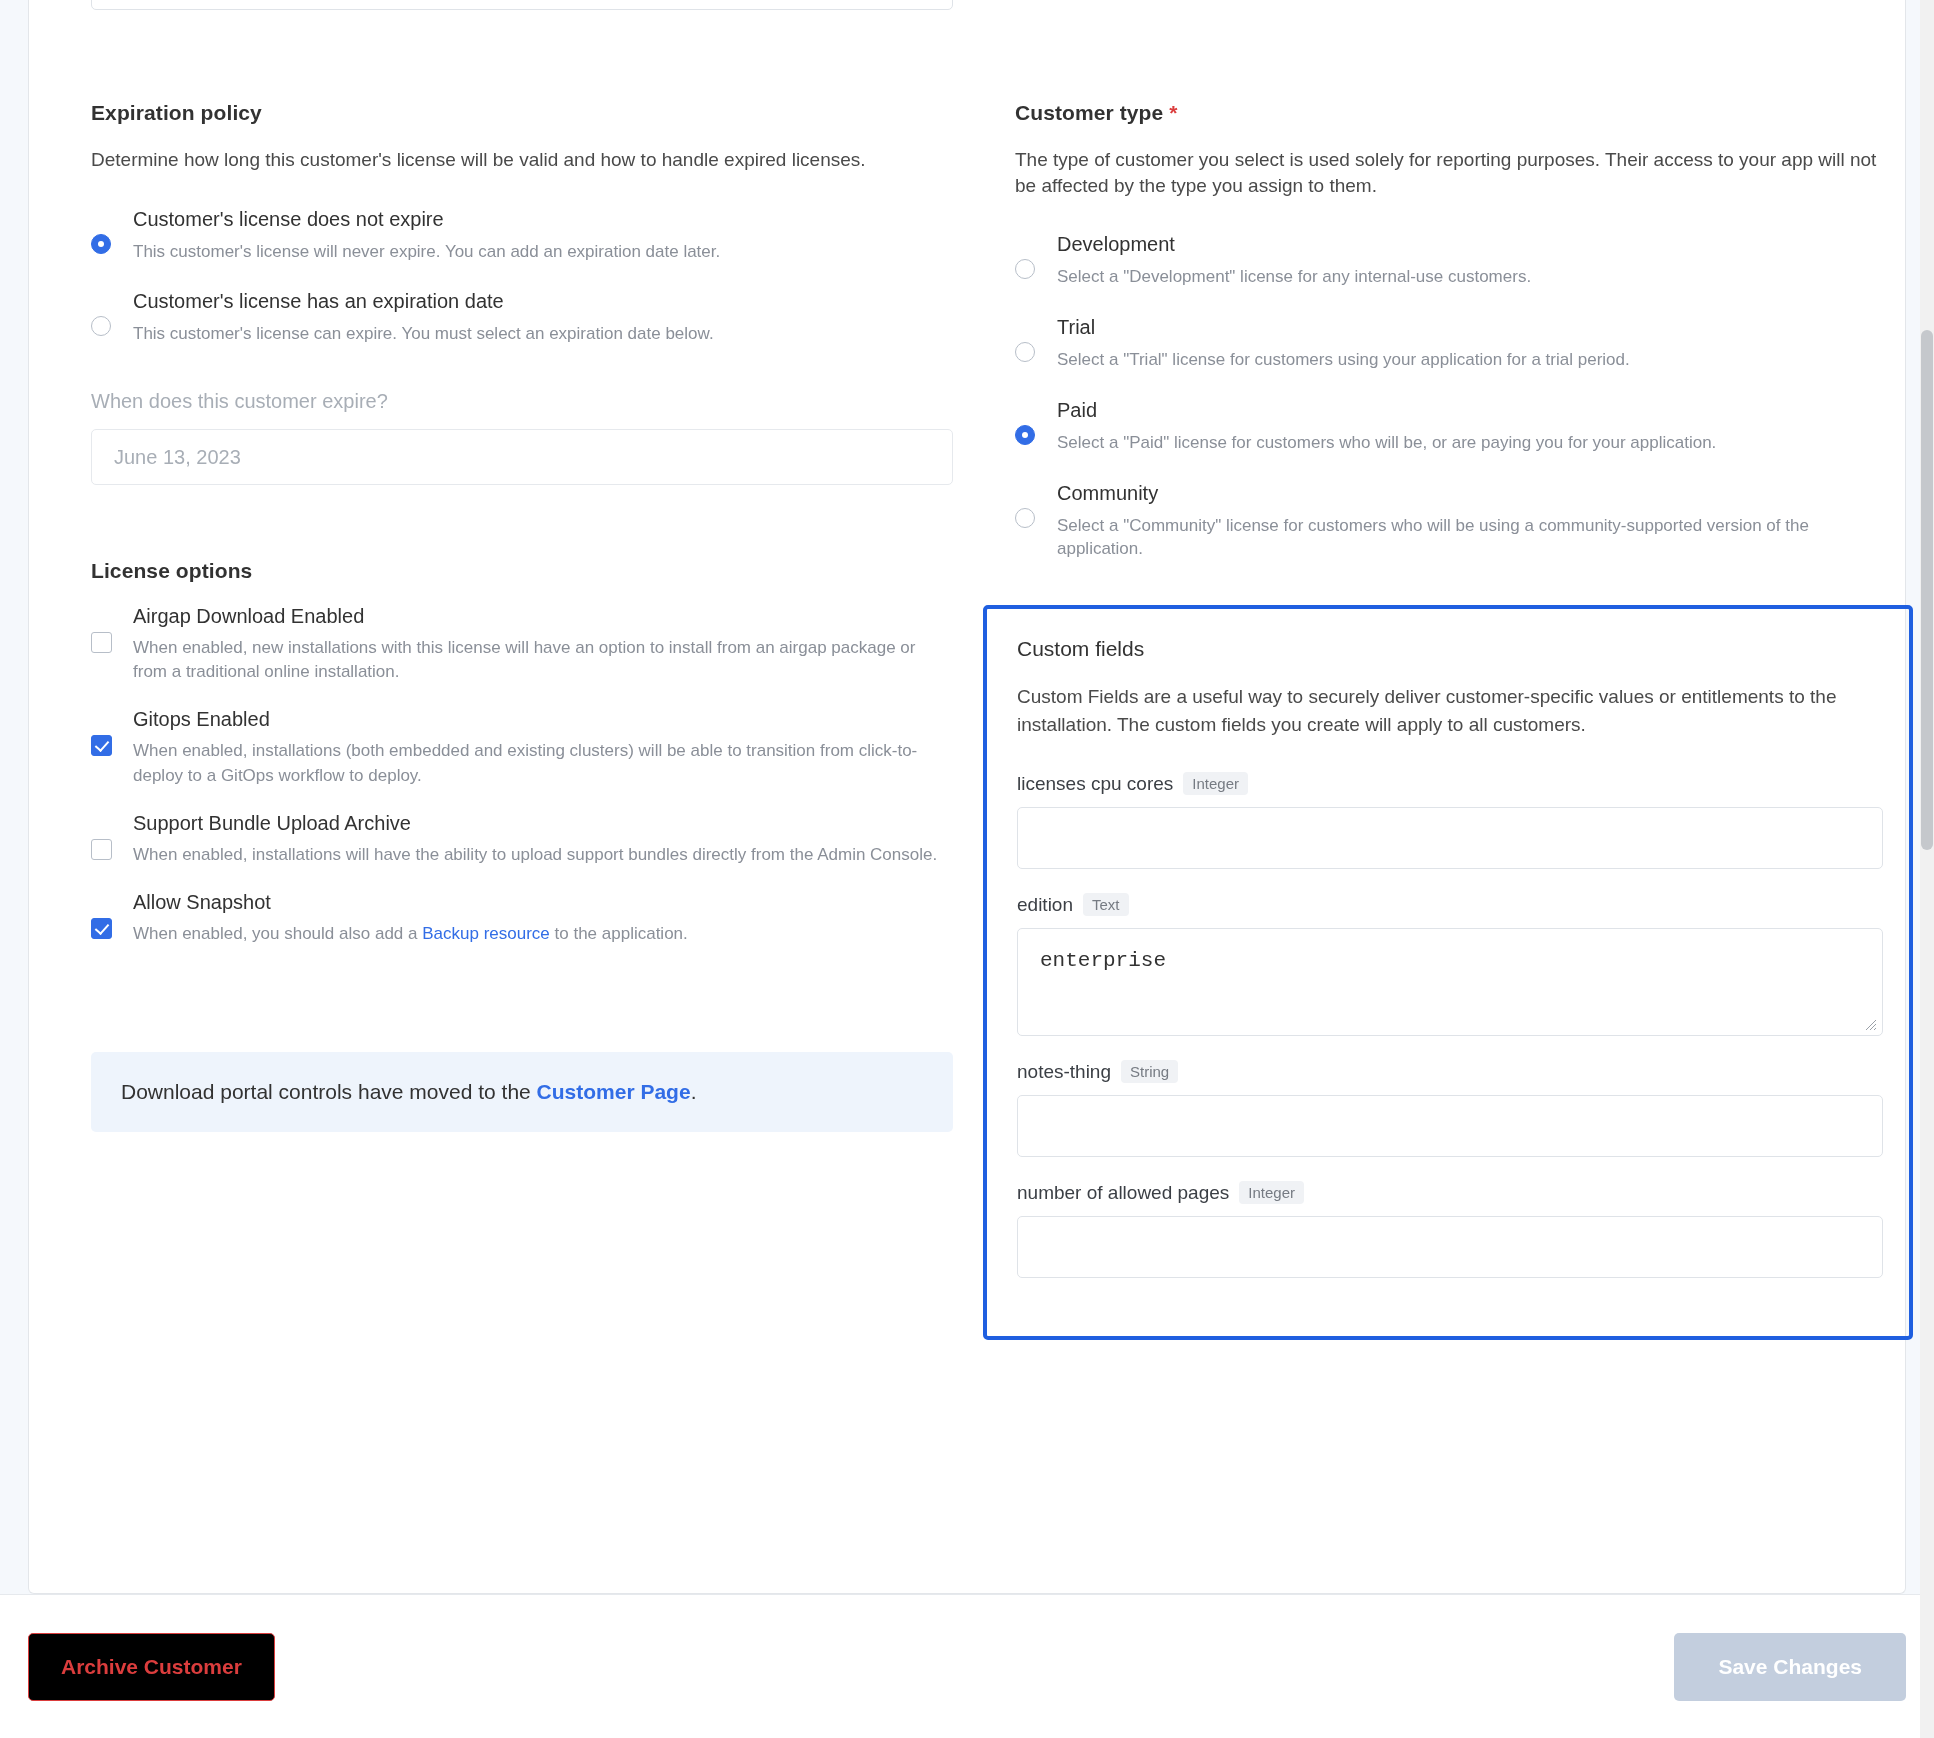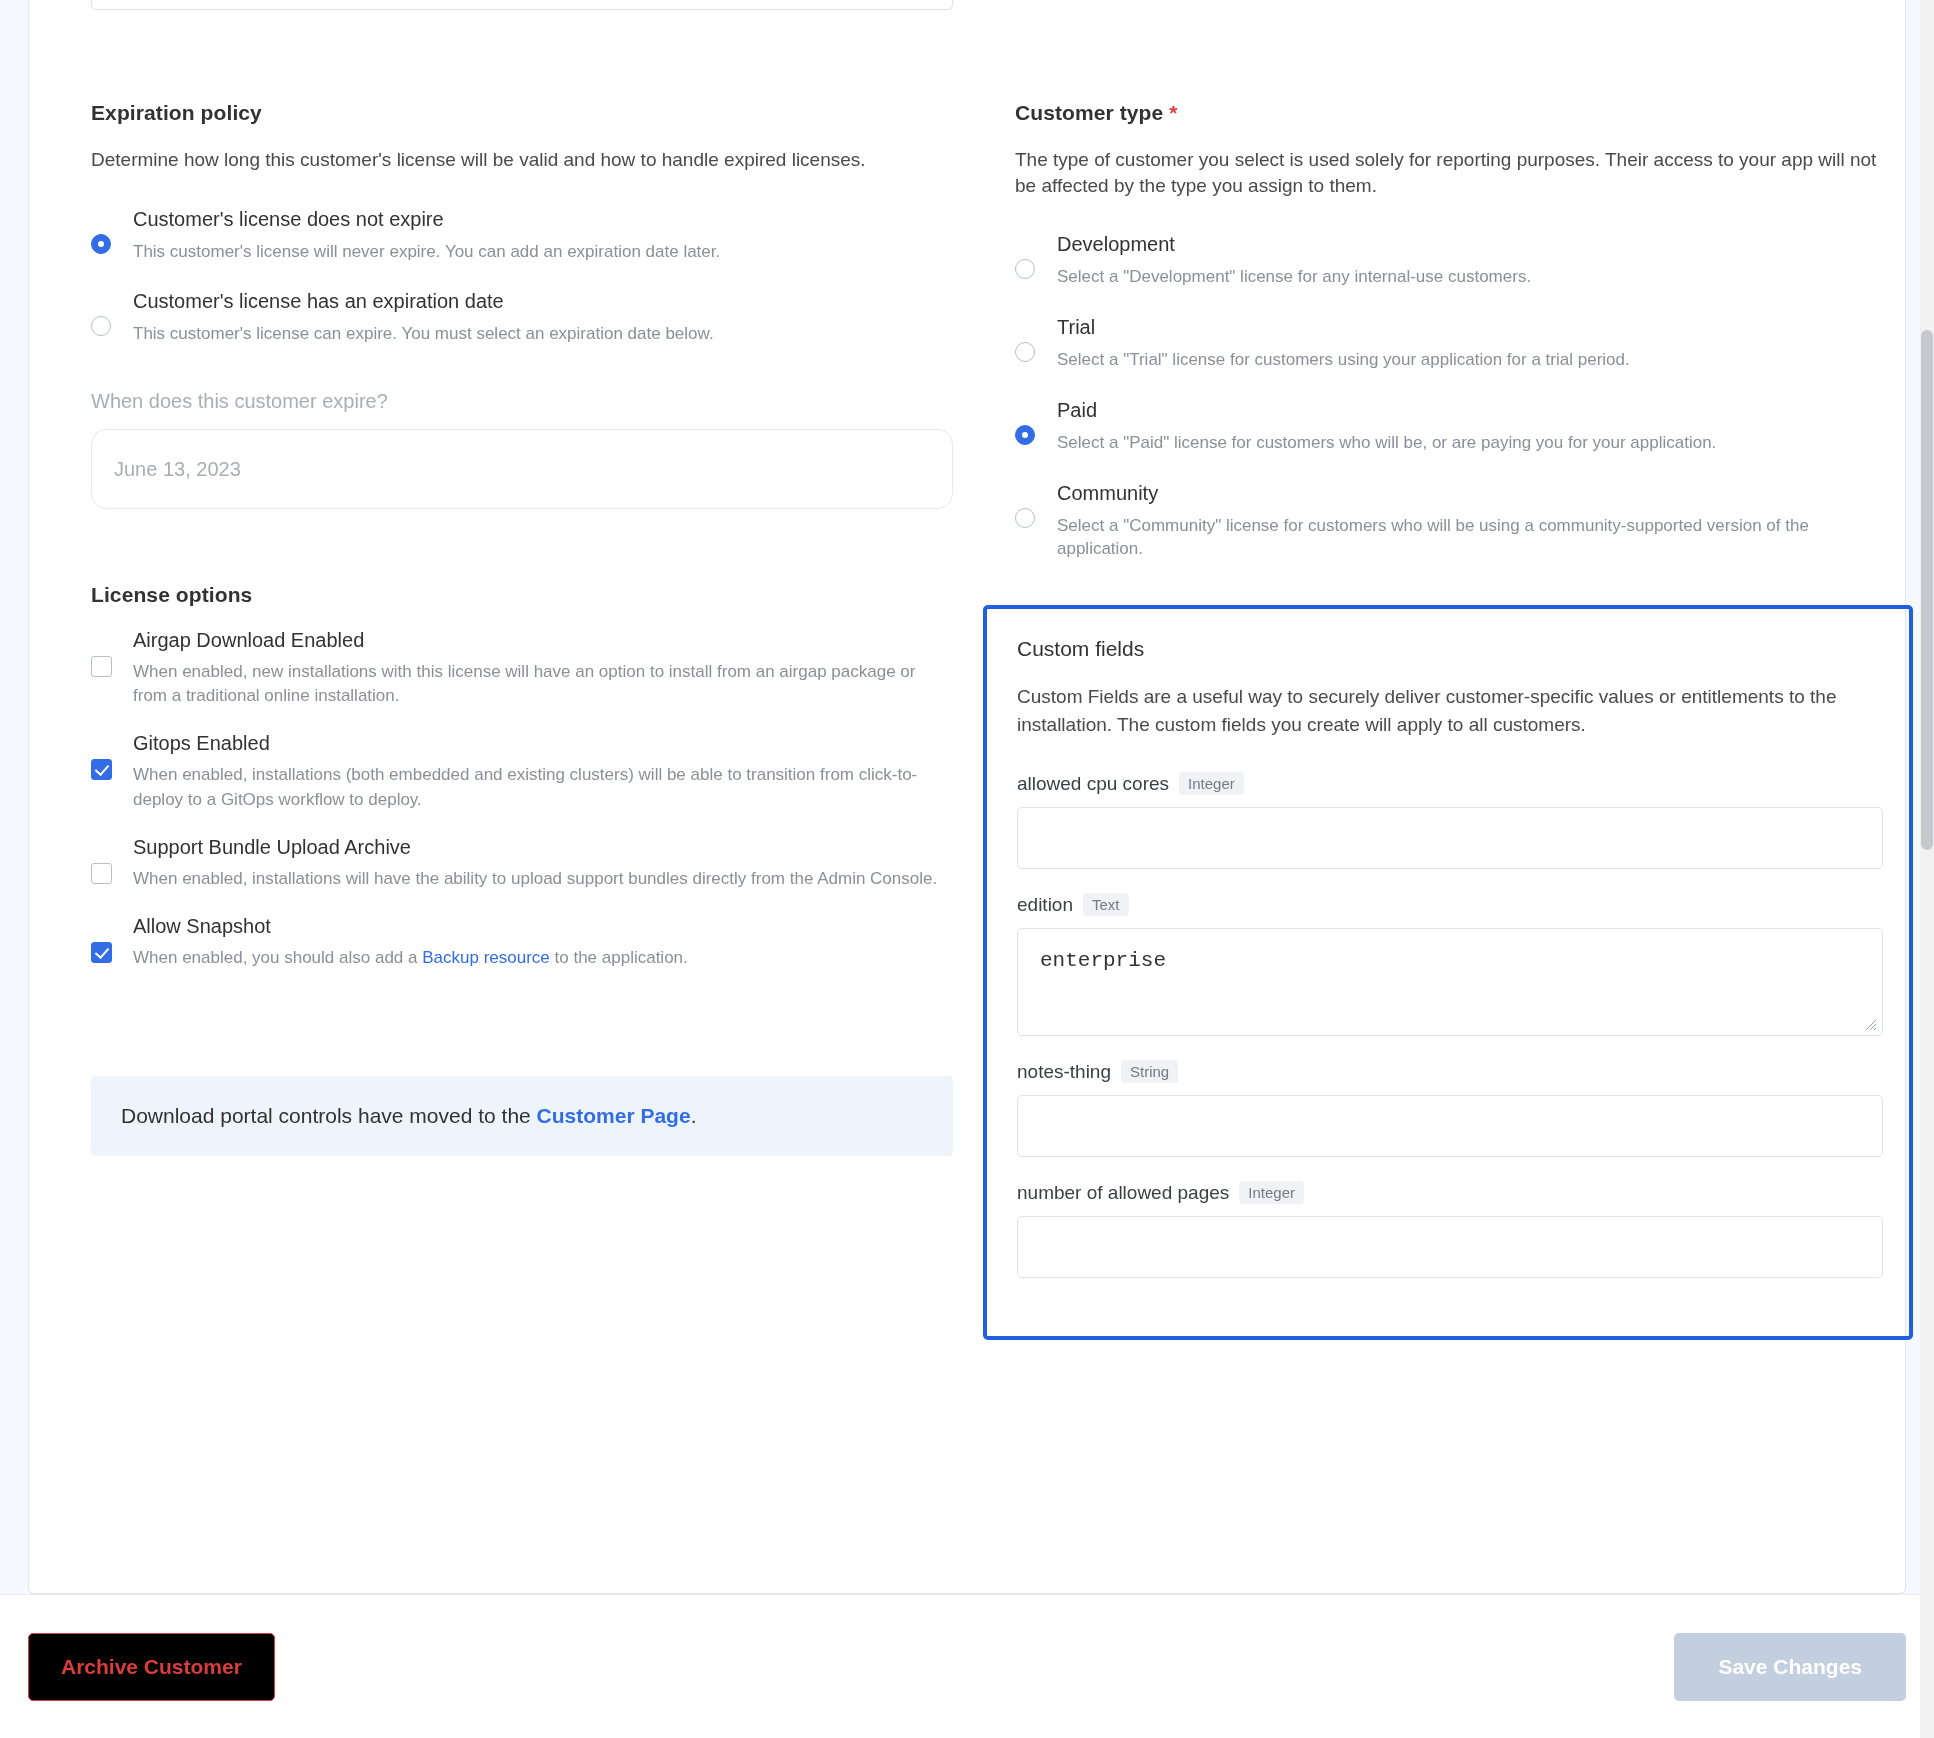--- a/index.html
+++ b/index.html
@@ -110,23 +110,23 @@
     margin: 0;
   }
 
   .expire-q {
     font-size: 20px;
     color: #a8aeb6;
     margin: 44px 0 16px 0;
   }
   .date-input {
     width: 862px;
-    height: 80px;
+    height: 56px;
     border: 1px solid #e6e9ed;
-    border-radius: 15px;
+    border-radius: 5px;
     background: #fff;
     display: flex;
     align-items: center;
     padding: 0 22px;
     font-size: 20px;
     color: #a8aeb6;
   }
 
   .license-options { margin-top: 74px; }
 
@@ -413,21 +413,21 @@
             <div class="radio-sub">Select a "Community" license for customers who will be using a community-supported version of the application.</div>
           </div>
         </div>
 
         <div class="custom-fields-box">
           <div class="cf-title">Custom fields</div>
           <div class="cf-desc">Custom Fields are a useful way to securely deliver customer-specific values or entitlements to the installation. The custom fields you create will apply to all customers.</div>
 
           <div class="cf-field">
             <div class="cf-label">
-              <span>allowed cpu cores</span>
+              <span>licenses cpu cores</span>
               <span class="cf-type">Integer</span>
             </div>
             <div class="cf-input"></div>
           </div>
 
           <div class="cf-field">
             <div class="cf-label">
               <span>edition</span>
               <span class="cf-type">Text</span>
             </div>

